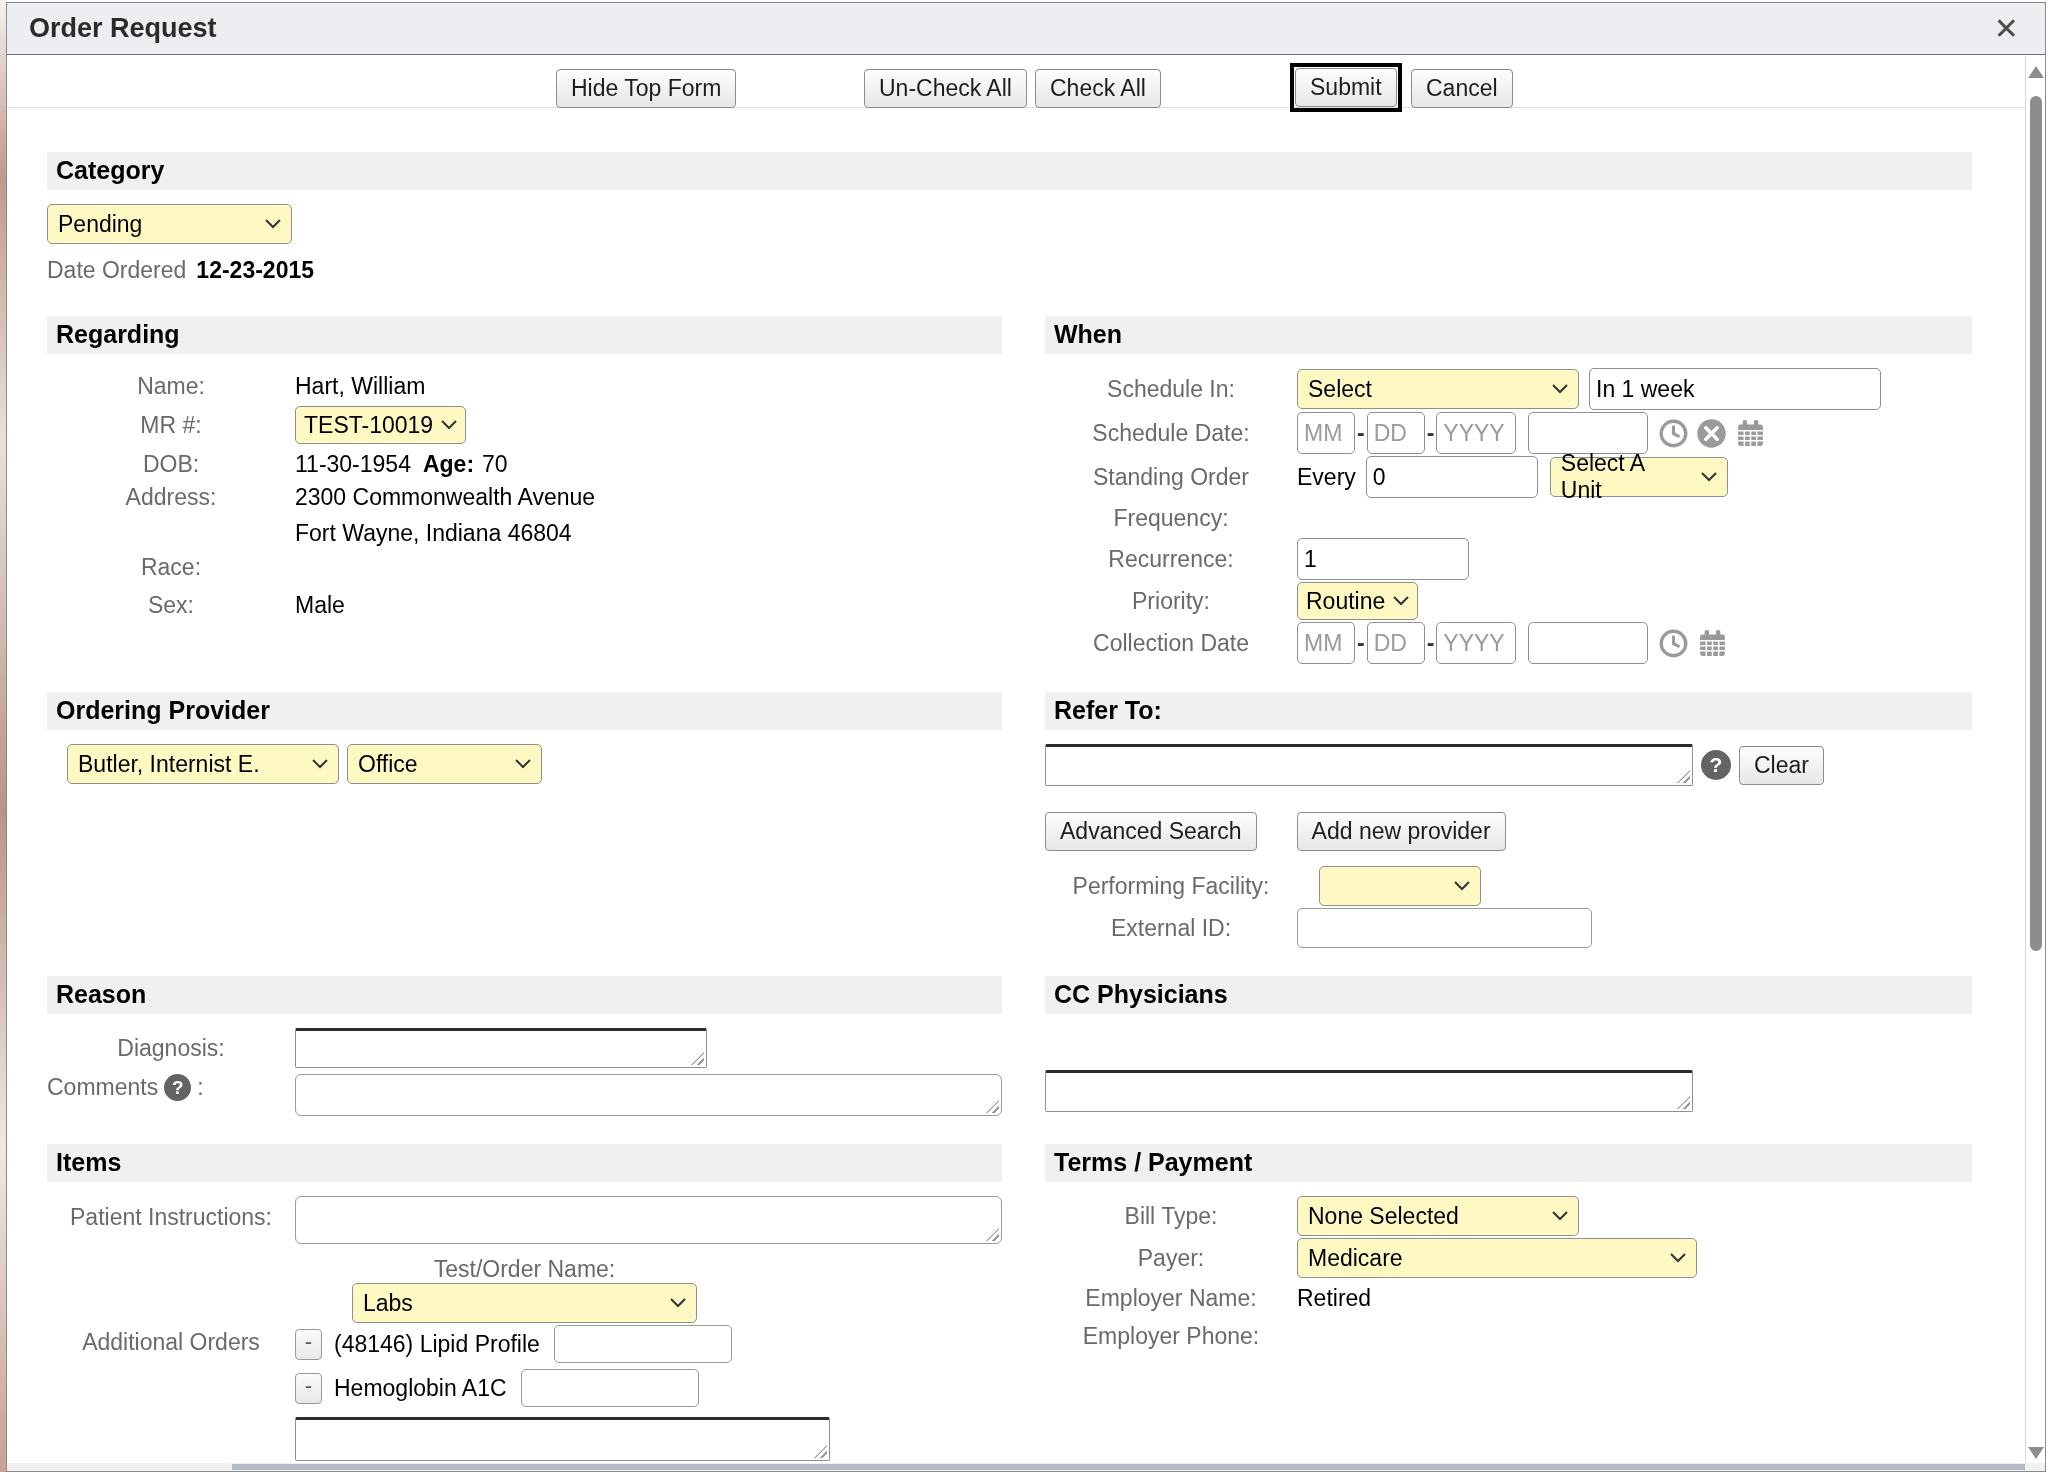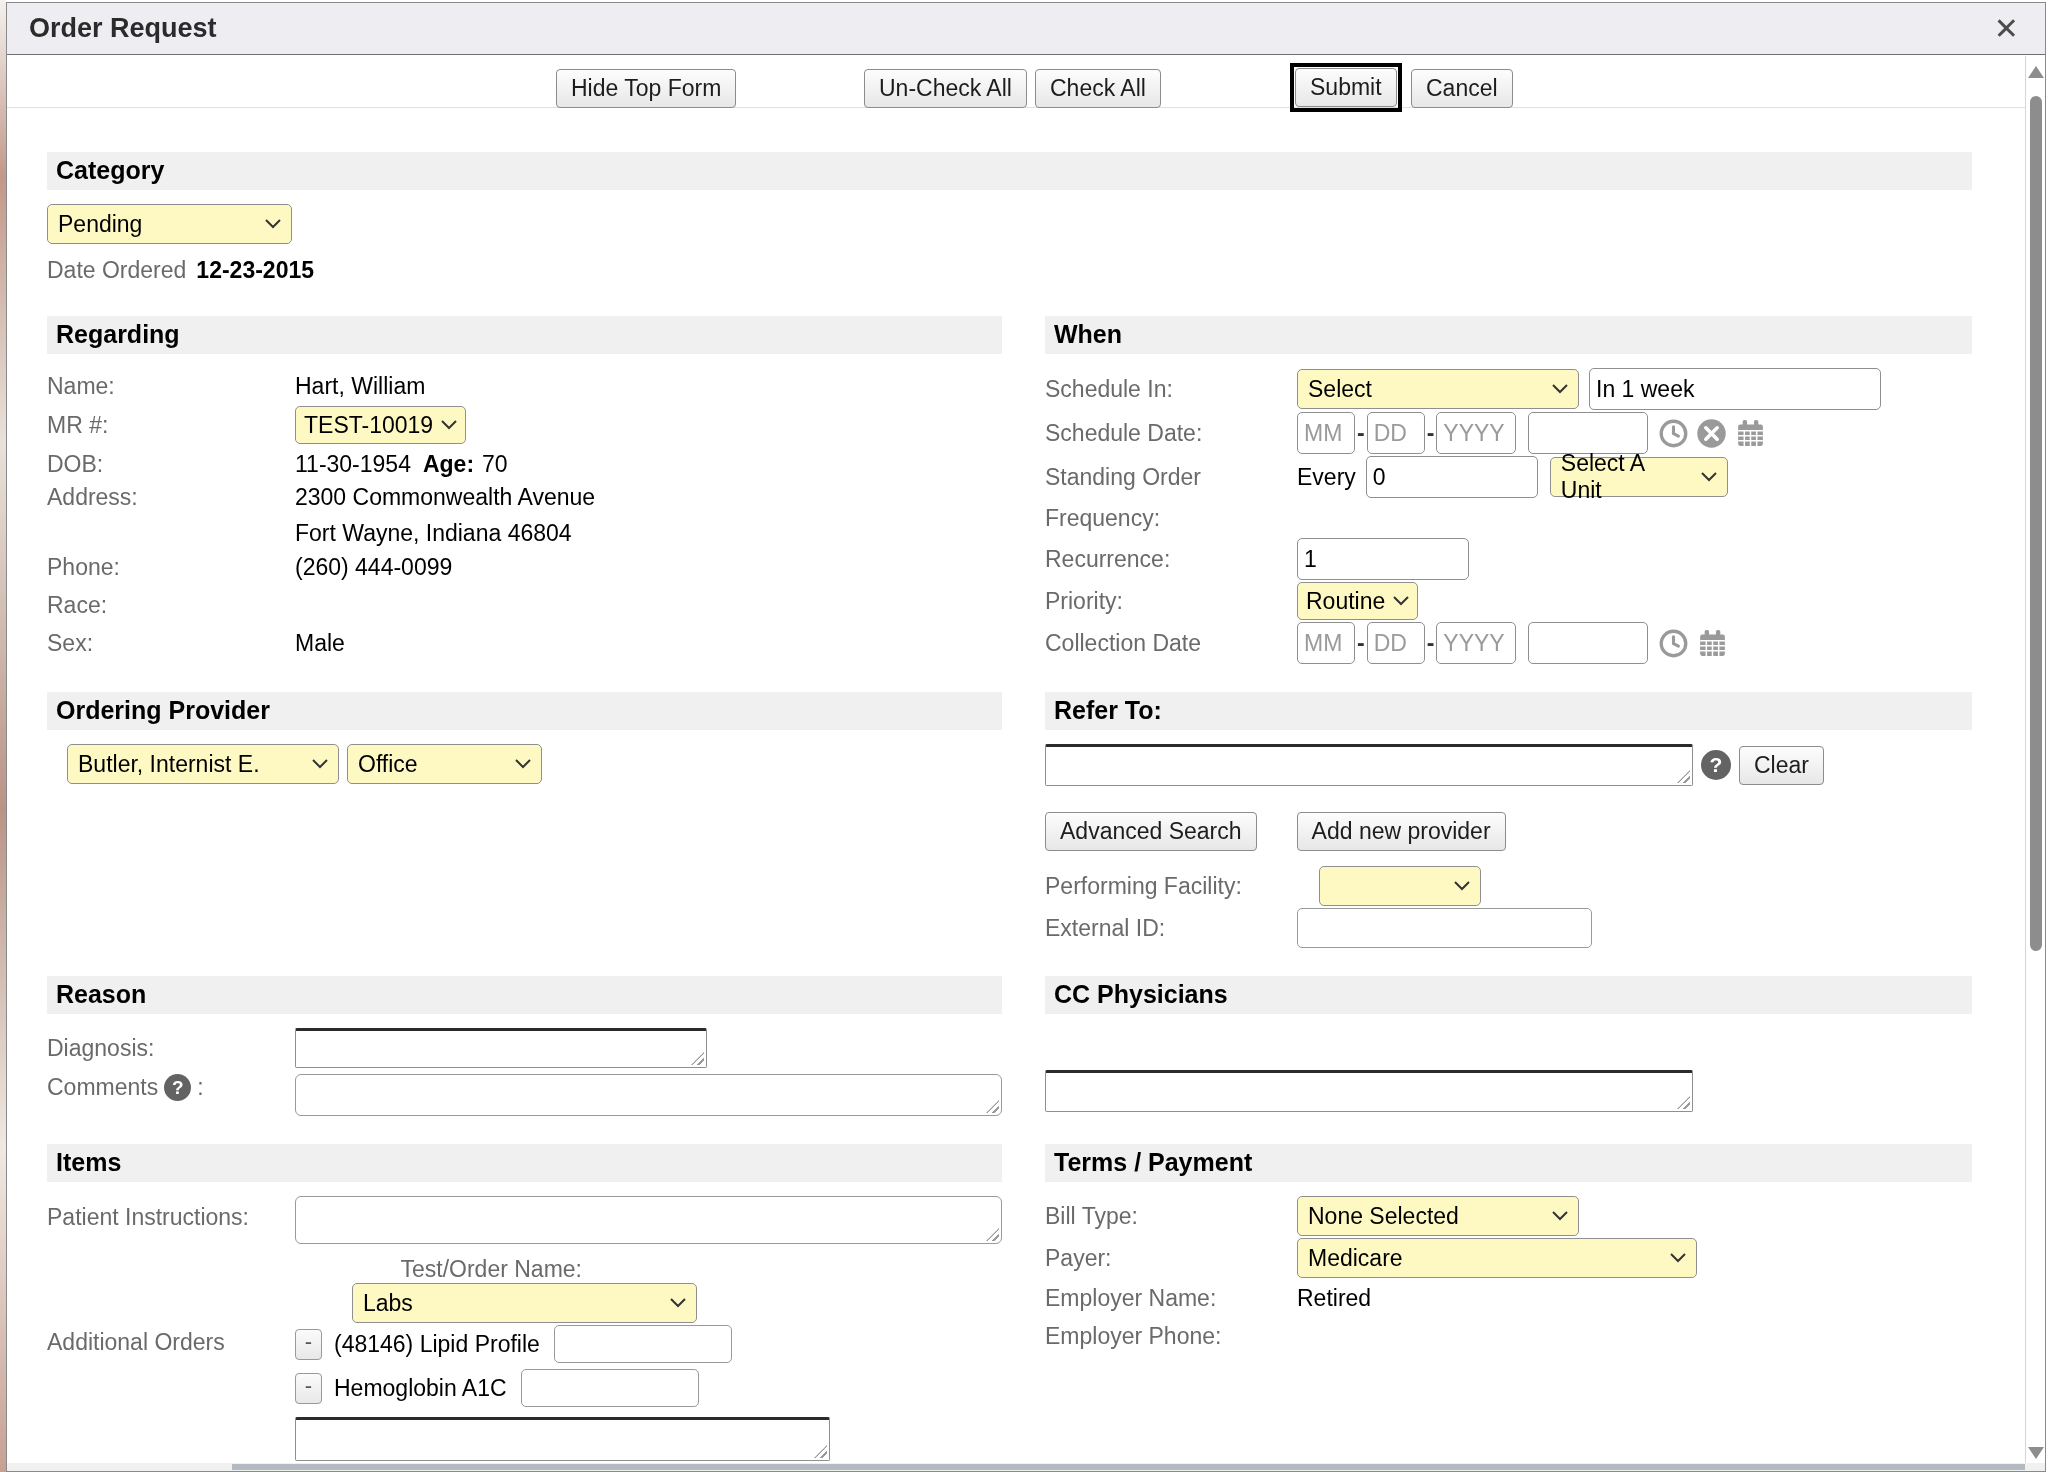--- a/index.html
+++ b/index.html
@@ -37,21 +37,21 @@
 
   
   .content { padding:18px 53px 0 40px; }
   .grid { display:grid; grid-template-columns:955px 1fr; column-gap:43px; }
   .span2 { grid-column:1 / -1; }
   .sec-head { background:#f0f0f0; font-size:25px; font-weight:bold; color:#000; padding:4px 10px 5px 9px; }
   .sec-body { padding:14px 0 0 0; }
   .gap-top { margin-top:26px; }
 
   .frow { display:flex; align-items:center; min-height:36px; margin-bottom:2px; }
-  .flabel { flex:none; width:248px; color:#6a6a6a; }
+  .flabel { flex:none; width:248px; color:#6a6a6a;text-align:center; }
   .flabel.wide { width:252px; }
   .val { color:#000; }
   .bold { font-weight:bold; }
 
   
   .sel { display:inline-flex; align-items:center; justify-content:space-between; background:#fef9c3;
     border:1px solid #8f8f8f; border-radius:5px; height:40px; padding:0 10px 0 10px; cursor:pointer; color:#000; }
   .sel .chev { margin-left:8px; flex:none; }
   .chev { width:16px; height:10px; }
 
@@ -151,24 +151,20 @@
             <div class="frow">
                 <span class="flabel">DOB:</span>
               <span class="val">11-30-1954</span>
               <span class="val bold" style="margin-left:12px;">Age:</span>
               <span class="val" style="margin-left:8px;">70</span>
               </div>
             <div class="frow" style="align-items:flex-start;">
                 <span class="flabel">Address:</span>
               <span class="val"><span>2300 Commonwealth Avenue</span><br>
               <span style="display:inline-block; margin-top:9px;">Fort Wayne, Indiana 46804</span></span>
-              </div>
-            <div class="frow">
-                <span class="flabel">Phone:</span>
-              <span class="val">(260) 444-0099</span>
               </div>
             <div class="frow">
                 <span class="flabel">Race:</span>
               <span class="val"></span>
               </div>
             <div class="frow">
                 <span class="flabel">Sex:</span>
               <span class="val">Male</span>
               </div>
           </div>

